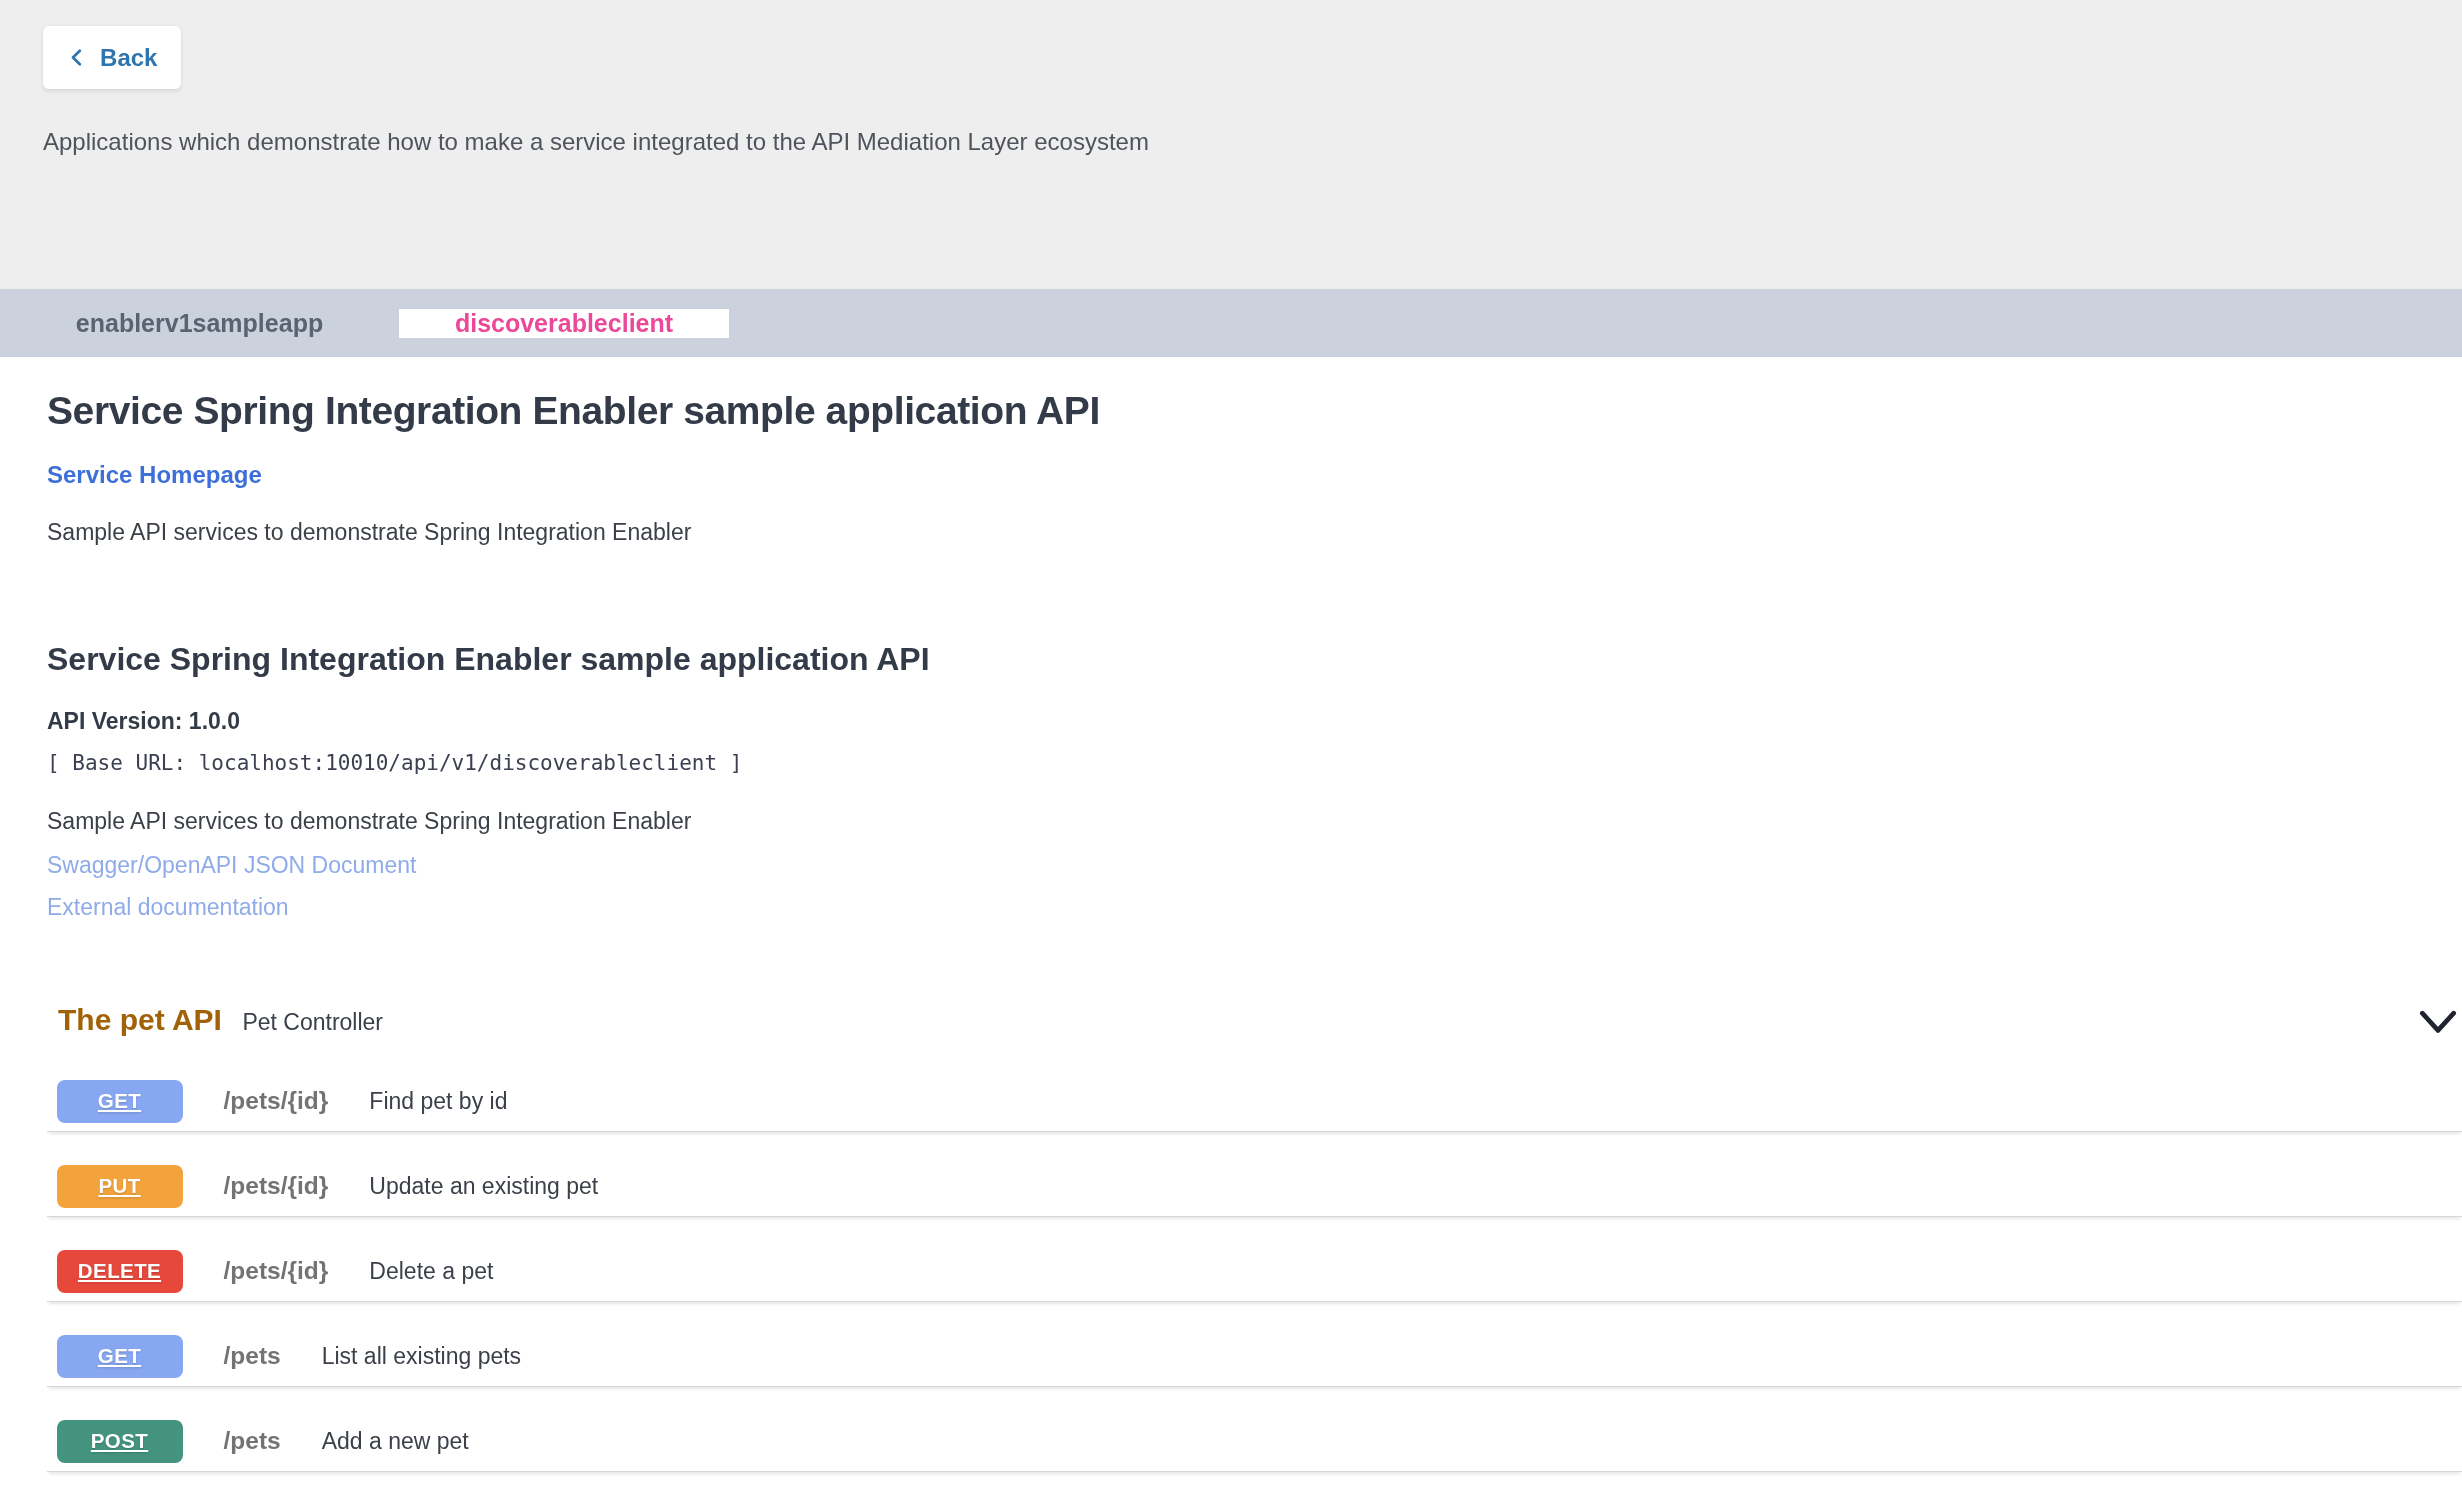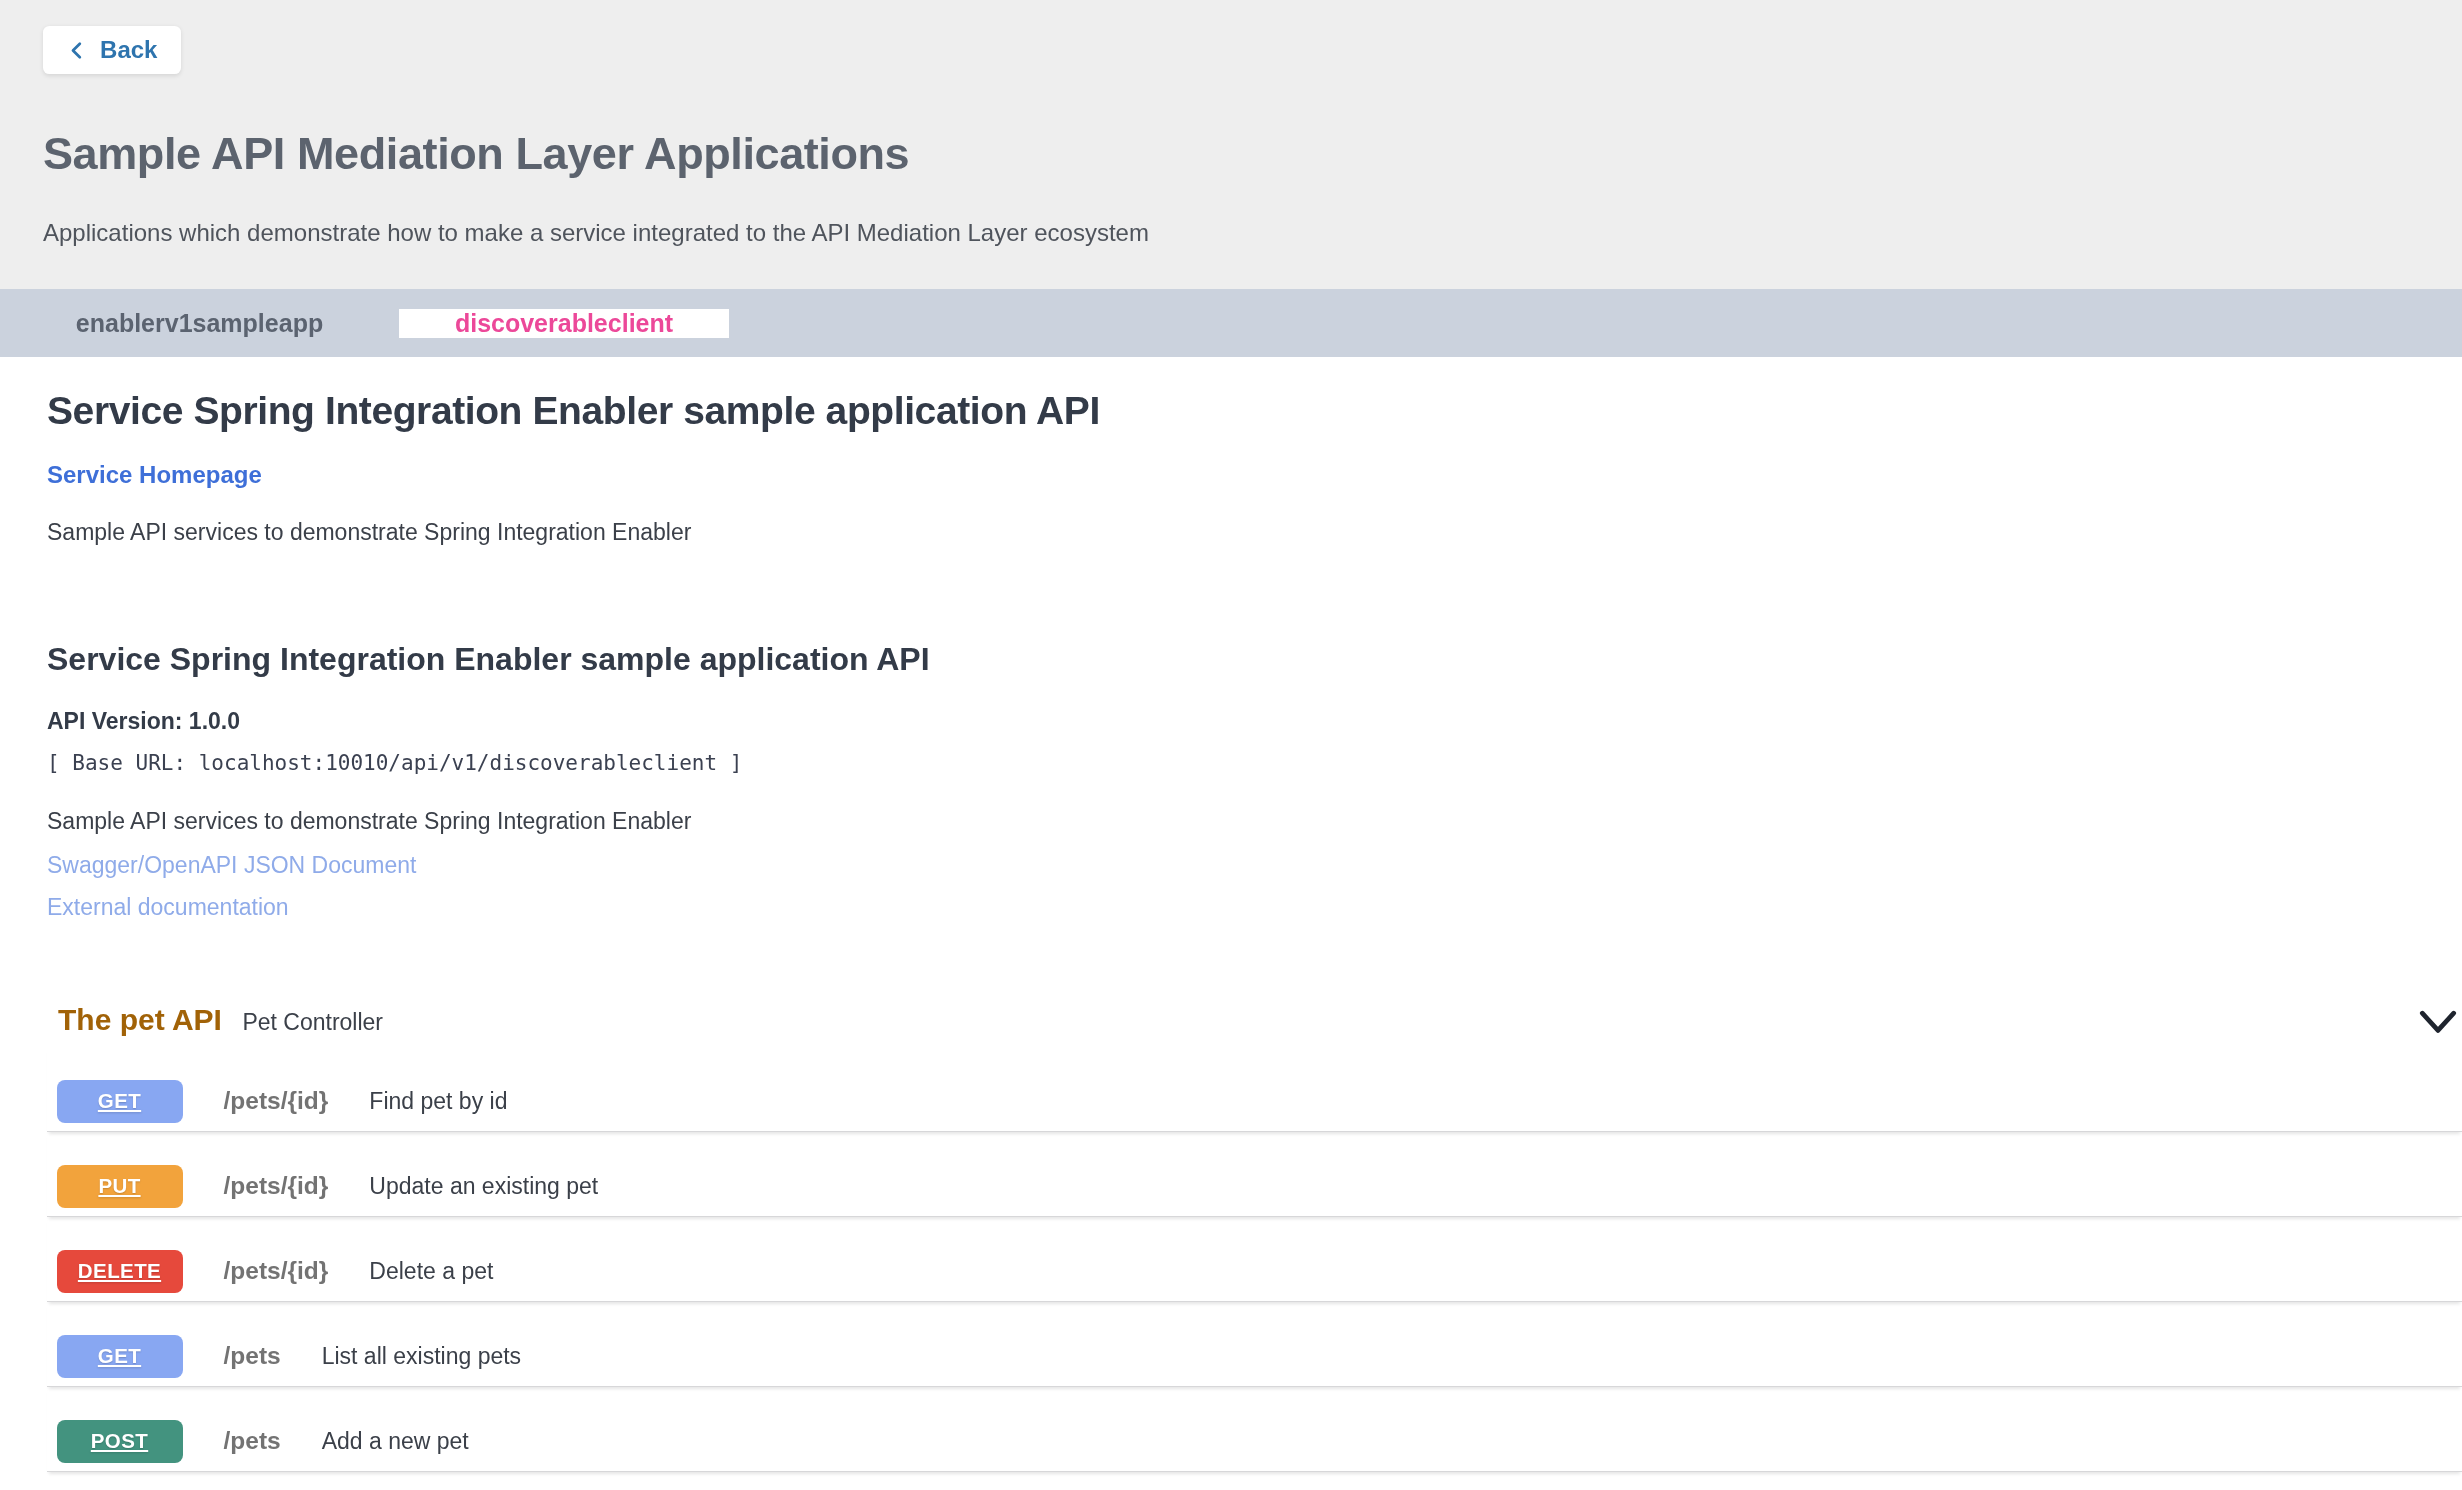--- a/index.html
+++ b/index.html
@@ -21,21 +21,21 @@
     height: 289px;
     padding: 26px 47px 0 43px;
   }
   .back-button {
     display: inline-flex;
     align-items: center;
     gap: 12.6px;
     background: #ffffff;
     border: none;
     border-radius: 6.3px;
-    height: 48px;
+    height: 63px;
     padding: 0 24px;
     font-family: "Liberation Sans", sans-serif;
     font-size: 24px;
     font-weight: 700;
     color: #2e74ae;
     box-shadow: 0 1.6px 4.7px rgba(0,0,0,0.10);
     cursor: pointer;
   }
   .back-button svg { display: block; }
   .header-title {
@@ -209,21 +209,20 @@
 
 <div class="header">
   <button class="back-button">
     <span>
       <svg width="20.5" height="27" viewBox="0 0 24 24" fill="none">
         <polyline points="15 4 7 12 15 20" stroke="#2e74ae" stroke-width="3.2" stroke-linecap="round" stroke-linejoin="round"></polyline>
       </svg>
     </span>
     <span>Back</span>
   </button>
-  <h1 class="header-title">Sample API Mediation Layer Applications</h1>
   <div class="header-subtitle">Applications which demonstrate how to make a service integrated to the API Mediation Layer ecosystem</div>
 </div>
 
 <div class="tabbar">
   <div class="tab">enablerv1sampleapp</div>
   <div class="tab active">discoverableclient</div>
 </div>
 
 <div class="content">
   <h1 class="service-title">Service Spring Integration Enabler sample application API</h1>

